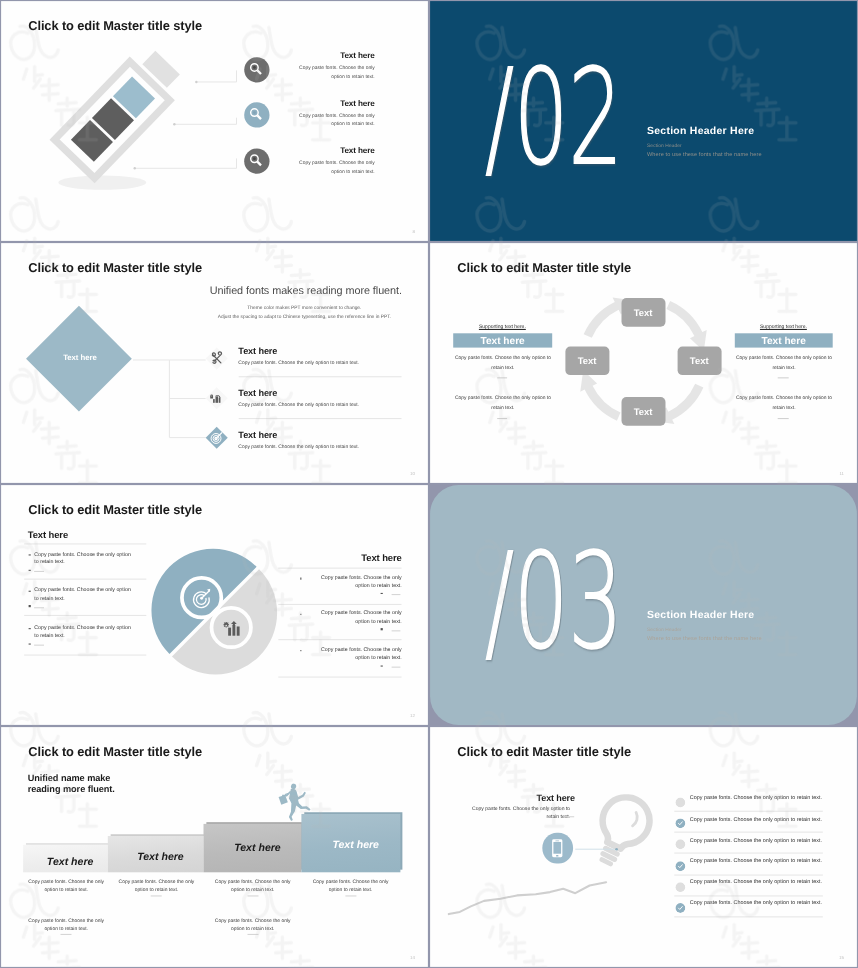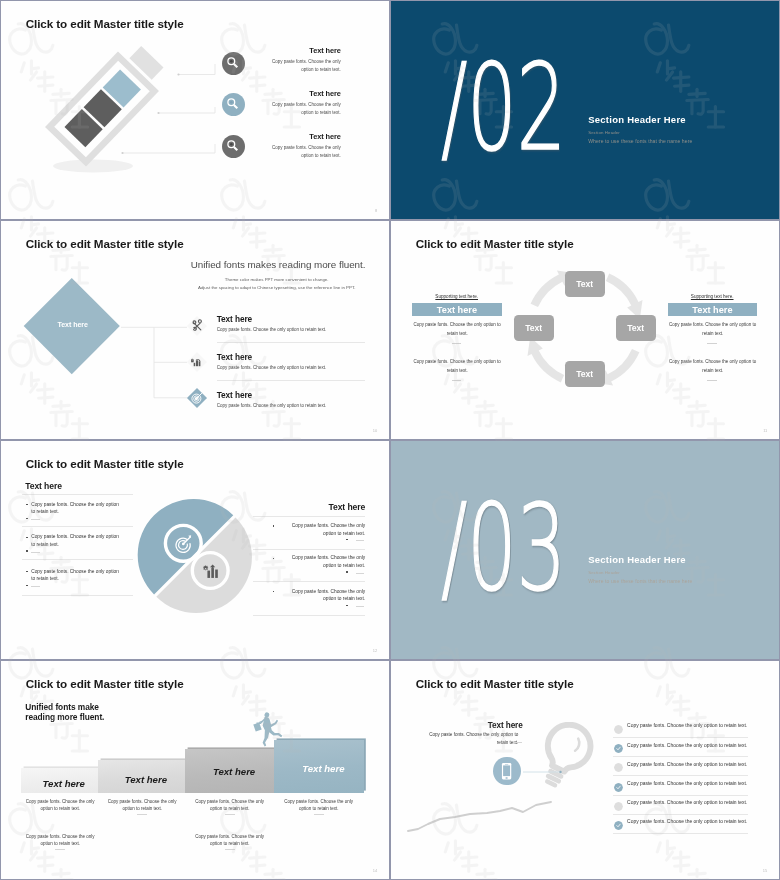--- a/index.html
+++ b/index.html
@@ -322,29 +322,29 @@
     </div>
     <div>
       <div class="bdot" style="left:272.3px;top:150.3px;"></div>
       <div class="bul" style="left:277.5px;top:147px;width:87px;text-align:right;">Copy paste fonts. Choose the only option to retain text.</div>
       <div class="bdot" style="left:345.5px;top:164px;"></div>
       <div class="bdash" style="left:355px;top:165.3px;"></div>
     </div>
 
     <div class="pgnum">12</div>
   </div>
-  <div class="slide s6" style="background:#a1b8c4;">
+  <div class="slide s6" style="background:#a1b8c4;border-radius:26px;">
     <div class="secnum" style="left:50px;top:47px;">/03</div>
     <div class="sechead" style="left:197.5px;top:113.5px;">Section Header Here</div>
     <div class="secsub1" style="left:197.5px;top:129.3px;">Section Header</div>
     <div class="secsub2" style="left:197.5px;top:137.5px;">Where to use these fonts that the name here</div>
   </div>
   <div class="slide s7">
     <div class="title">Click to edit Master title style</div>
-    <div class="s7lead" style="left:24.5px;top:41px;">Unified fonts make</div>
+    <div class="s7lead" style="left:24.5px;top:41px;">Unified name make</div>
     <div class="s7lead" style="left:24.5px;top:51px;">reading more fluent.</div>
 
     <svg style="position:absolute;left:250px;top:51px;" width="34" height="35" viewBox="0 0 36 37">
       <g fill="#9cb9c6">
         <ellipse cx="16.8" cy="3.1" rx="2.5" ry="2.7" transform="rotate(18 16.8 3.1)"></ellipse>
         <path d="M14.2 5.6 c2.8 -1.0 5.0 0.4 5.6 2.6 l1.4 5.0 4.1 -2.0 2.0 -3.0 1.4 1.0 -2.0 3.6 -5.6 3.2 0.9 3.3 3.2 3.0 4.4 -0.1 3.6 2.8 -1.3 1.6 -3.2 -2.1 -5.0 0.3 -4.4 -3.4 -1.2 5.6 -3.2 5.3 1.2 3.1 -1.6 1.0 -2.2 -3.8 2.0 -5.2 0.4 -8.2 -2.3 -4.6z"></path>
         <path d="M13.4 7.4 l1.4 0.8 -4.4 4.6 -4.6 0 0 -1.6 3.9 -0.2z"></path>
         <path d="M2.4 13.3 l6.3 -2.0 2.6 7.1 -6.3 2.2z"></path>
         <path d="M8.2 11.6 l0.7 -1.4 2.6 -0.9 0.6 1.4z"></path>
       </g>

